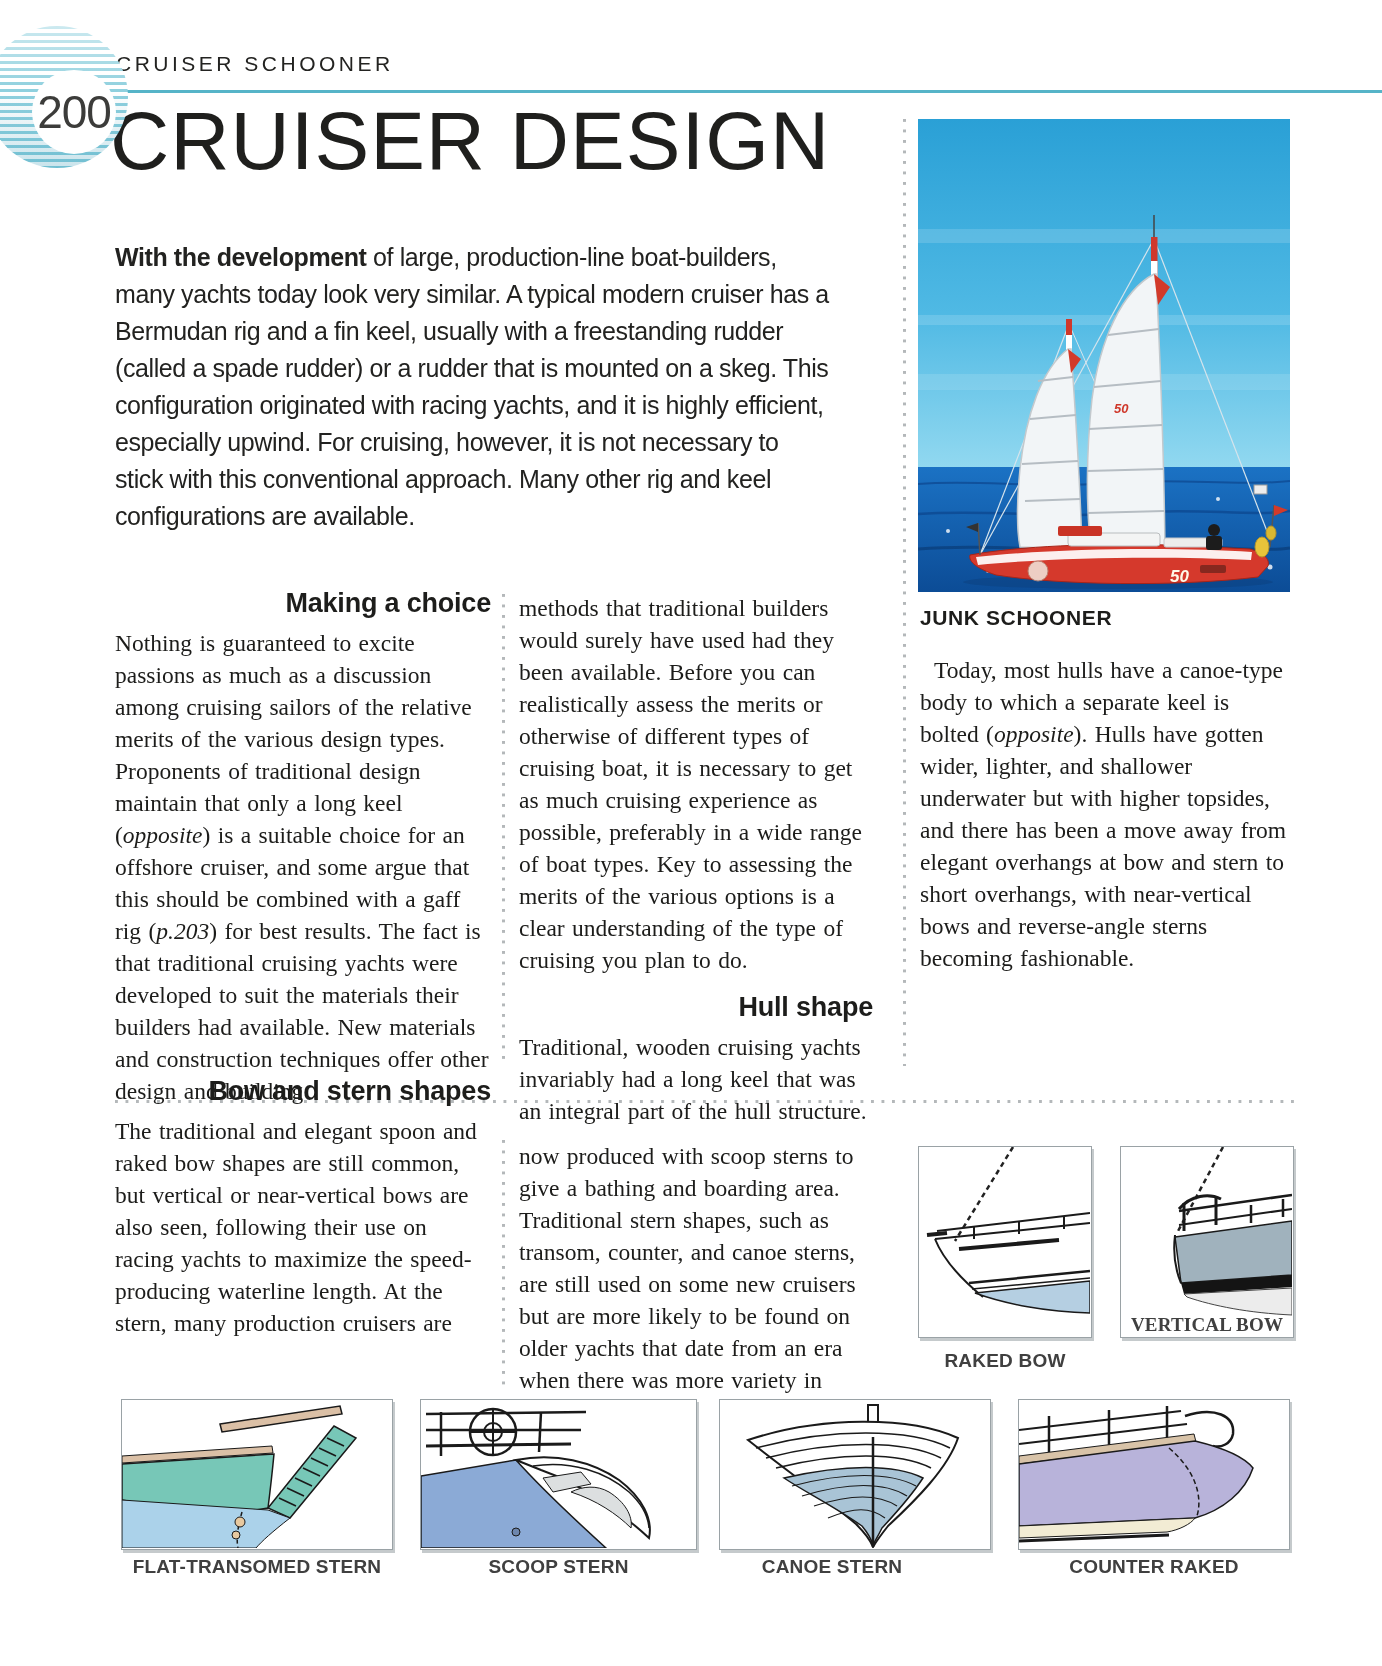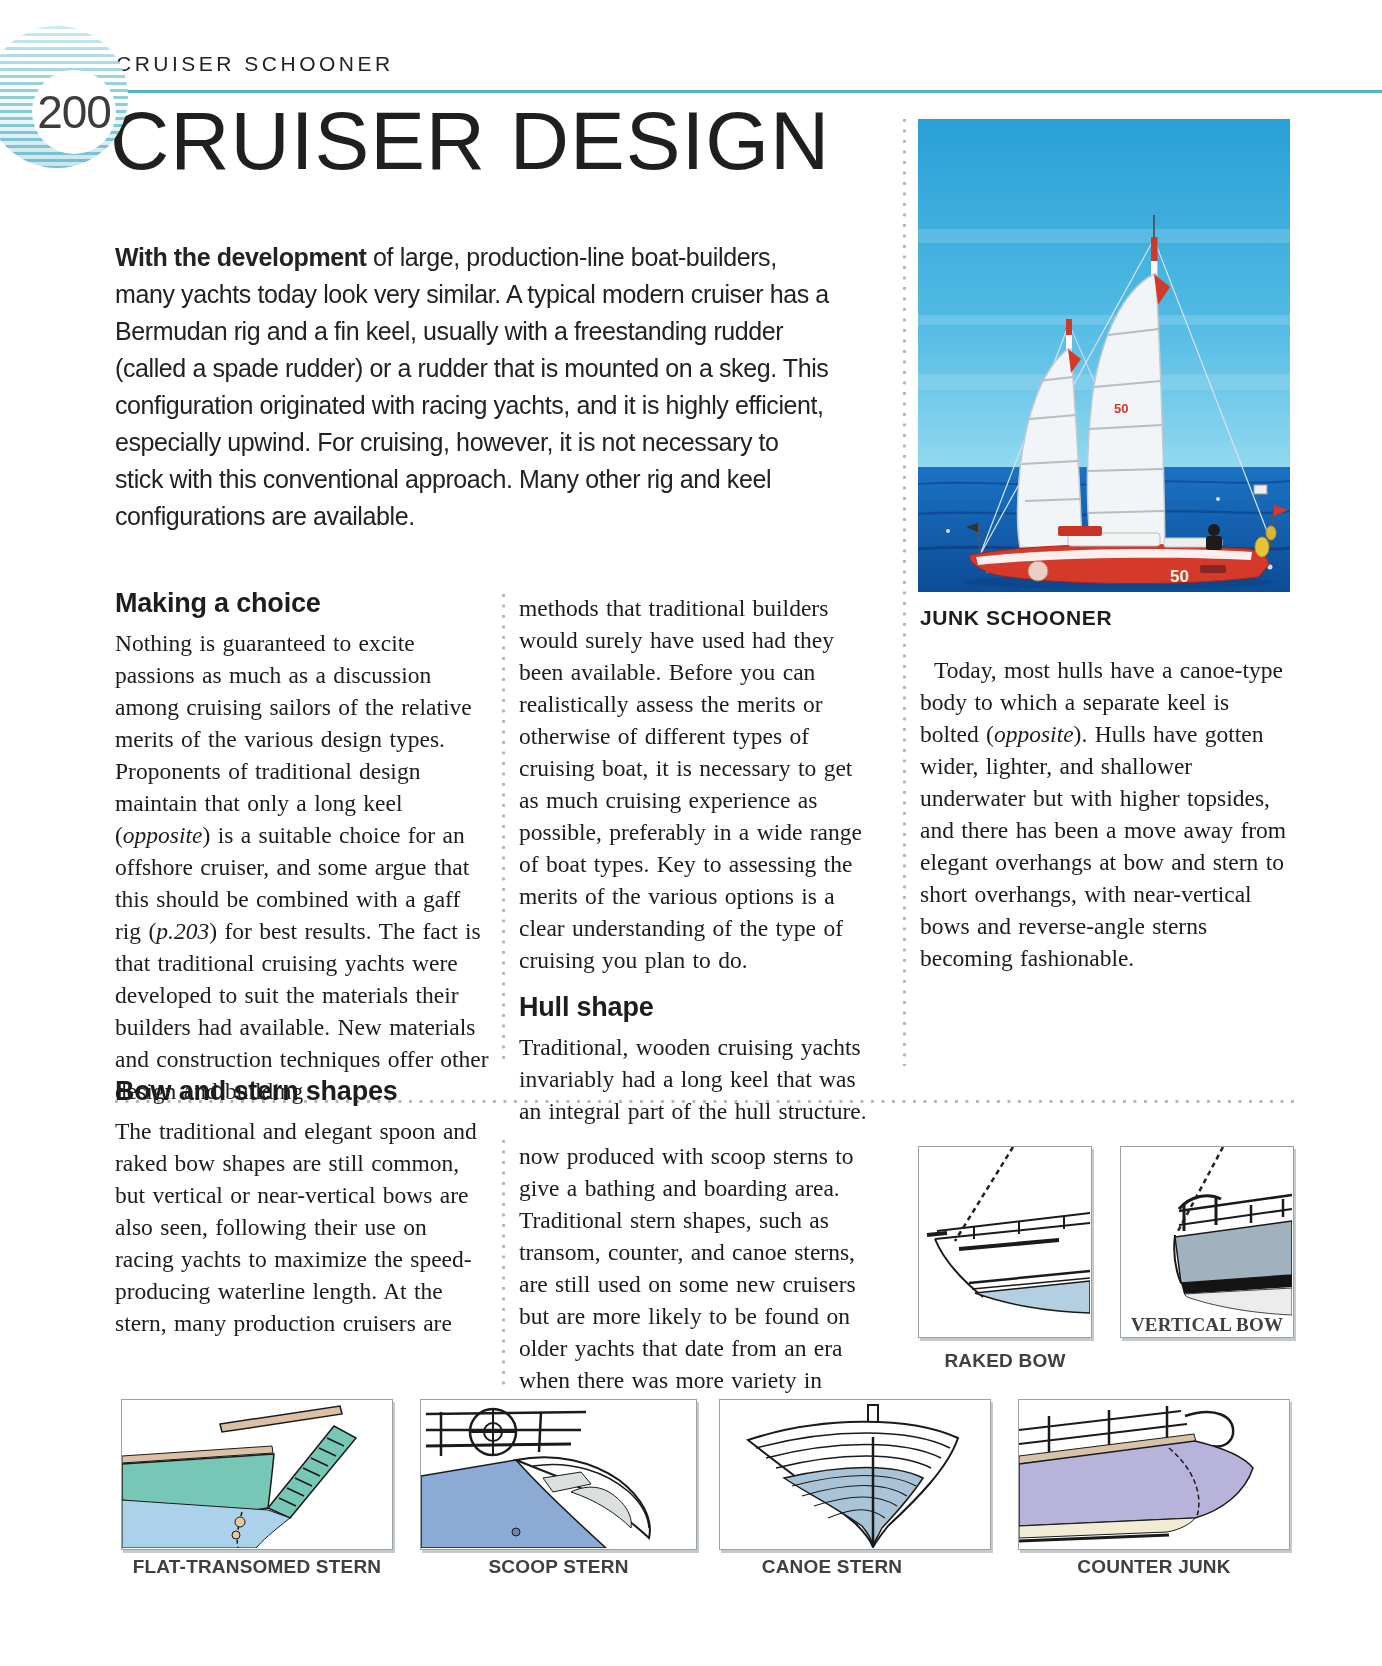--- a/index.html
+++ b/index.html
@@ -51,32 +51,32 @@
   }
 
   
   .col { position:absolute; }
   .serif {
     font-family:"Liberation Serif", serif; font-size:23.5px; line-height:32px;
     color:#1c1c1a; word-spacing:1.5px; margin:0;
   }
   h3.subhead {
     font-family:"Liberation Sans", sans-serif; font-size:27px; font-weight:700;
-    margin:0 0 8px 0; color:#1d1d1b; letter-spacing:-0.2px;
+    margin:0 0 8px 0; color:#1d1d1b; letter-spacing:-0.2px;text-align:right;
   }
   h3.mt { margin-top:16px; }
   .cap-head {
     font-family:"Liberation Sans", sans-serif; font-size:21px; font-weight:700;
     letter-spacing:0.6px; margin:0 0 6px 0;
   }
   .cap-body { font-size:19.5px; line-height:28px; letter-spacing:-0.2px; margin:0; color:#1d1d1b; }
   .indent { text-indent:14px; margin-top:24px; }
 
   
-  .photo { position:absolute; left:918px; top:119px; width:448px; height:473px; }
+  .photo { position:absolute; left:918px; top:119px; width:448px; height:473px;font-style:italic; }
   .photo svg { display:block; }
 
   
   .figframe {
     position:absolute; background:#ffffff; border:1.5px solid #9aa2a6;
     box-shadow:2px 3px 0 rgba(150,158,162,.55); box-sizing:border-box;
   }
   .figlabel {
     position:absolute; font-weight:700; font-size:19px; letter-spacing:0.2px;
     color:#404040; text-align:center; white-space:nowrap;
@@ -308,15 +308,15 @@
       <line x1="90" y1="10" x2="90" y2="46" stroke="#1a1a1a" stroke-width="2.5"></line>
       <line x1="148" y1="6" x2="148" y2="40" stroke="#1a1a1a" stroke-width="2.5"></line>
       <path d="M166,16 C196,6 216,16 214,34 C212,44 202,48 194,46" fill="none" stroke="#1a1a1a" stroke-width="2.5"></path>
       <polygon points="0,56 175,34 177,42 0,64" fill="#d8c3a8" stroke="#1a1a1a" stroke-width="1"></polygon>
       <path d="M0,64 L176,41 C205,48 226,58 234,68 C226,92 204,110 176,118 L0,126 Z" fill="#b8b3da" stroke="#1a1a1a" stroke-width="1.5"></path>
       <path d="M150,48 C176,70 184,96 178,116" fill="none" stroke="#1a1a1a" stroke-width="1.5" stroke-dasharray="5 3"></path>
       <path d="M0,126 L176,118 C172,124 160,130 148,132 L0,138 Z" fill="#f2ecd4" stroke="#1a1a1a" stroke-width="1"></path>
       <line x1="0" y1="141" x2="150" y2="135" stroke="#1a1a1a" stroke-width="3"></line>
     </svg>
   </div>
-  <div class="figlabel" style="left:1018px; top:1556px; width:272px;">COUNTER JUNK</div>
+  <div class="figlabel" style="left:1018px; top:1556px; width:272px;">COUNTER RAKED</div>
 
 </div>
 
 </body></html>

